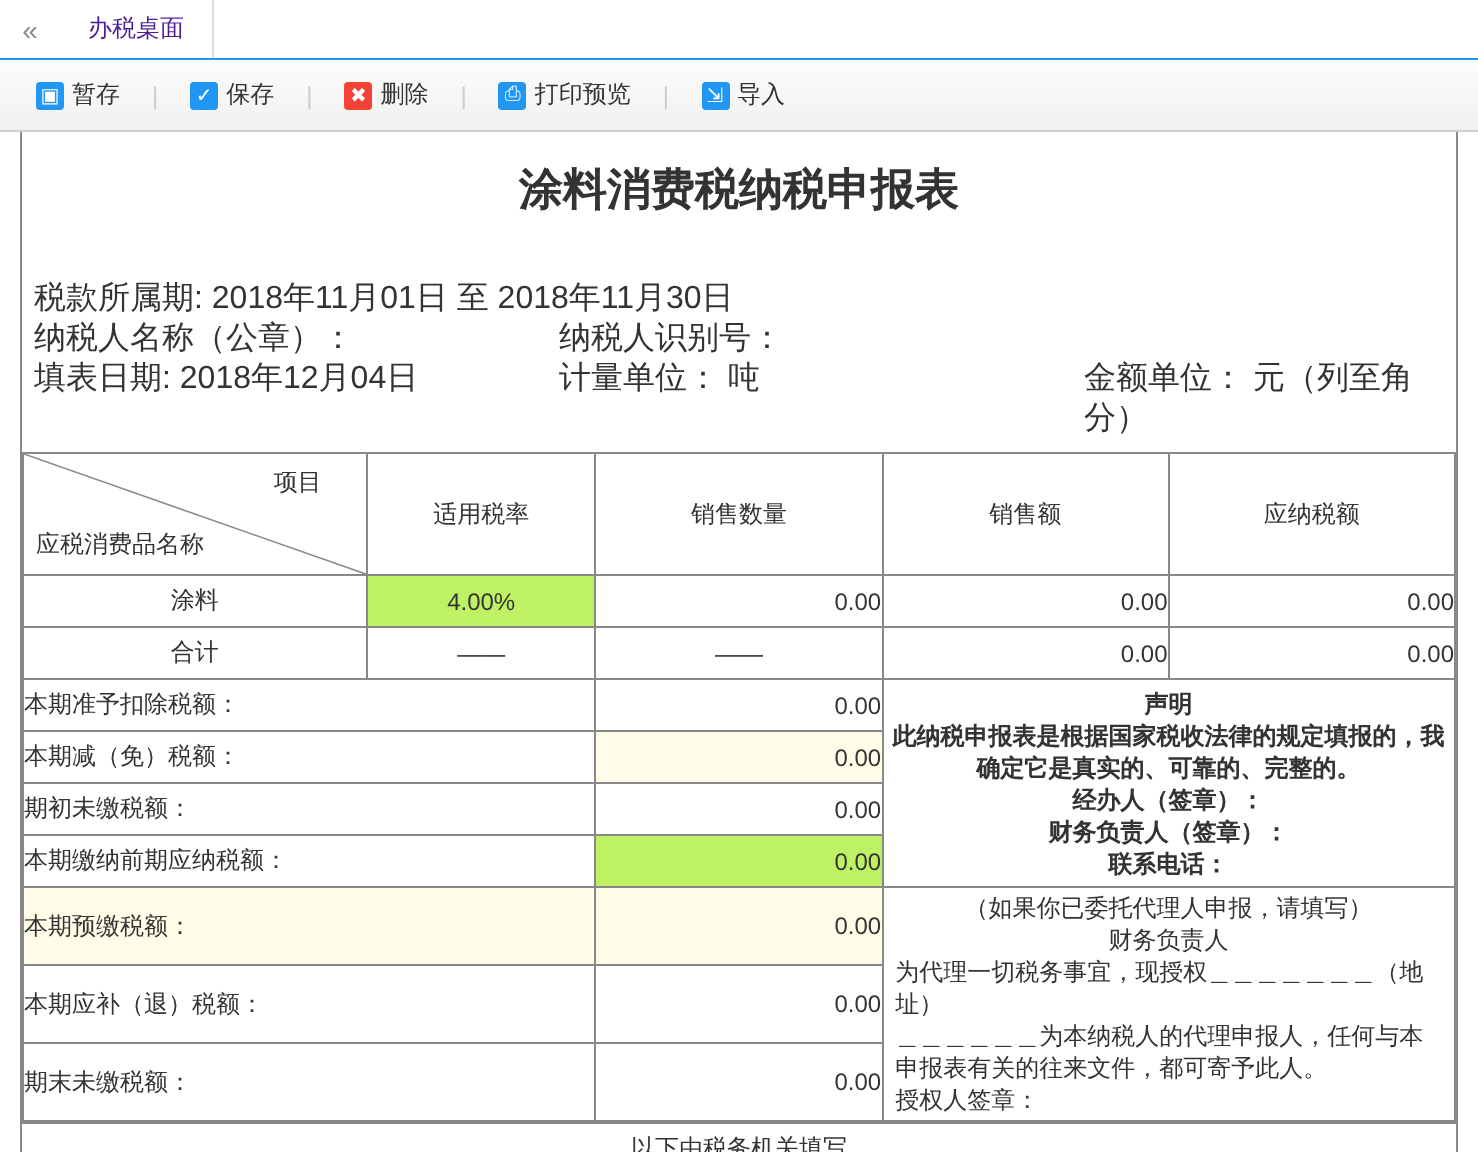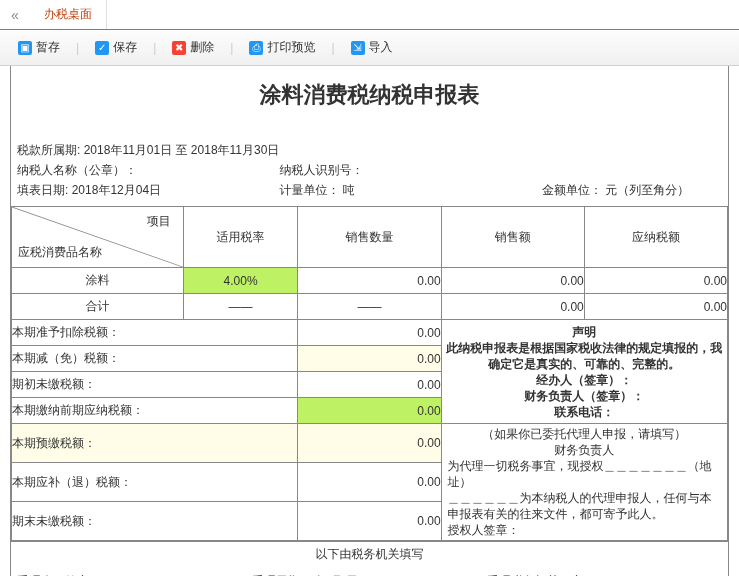--- a/index.html
+++ b/index.html
@@ -1,41 +1,41 @@
 <!DOCTYPE html>
 <html><head>
 <meta charset="utf-8">
 <style>
   * { box-sizing: border-box; margin: 0; padding: 0; }
   body { font-family: "Microsoft YaHei", "SimSun", Arial, sans-serif; font-size: 12px; color: #333; background: #fff; }
   .topbar { height: 30px; border-bottom: 1px solid #2196F3; display: flex; align-items: center; background: #fff; }
   .topbar .chev { width: 30px; text-align: center; color: #888; cursor: pointer; font-size: 14px; }
-  .tab { padding: 0 14px; height: 29px; line-height: 29px; border-right: 1px solid #e0e0e0; color: #c2410c; }
+  .tab { padding: 0 14px; height: 29px; line-height: 29px; border-right: 1px solid #e0e0e0; color: #4c1d95; }
   .tab.active { border-top: 2px solid #2196F3; background: #fff; position: relative; top: 1px; color: #333; }
   .tab .close { margin-left: 6px; color: #aaa; cursor: pointer; }
   .toolbar { height: 36px; background: linear-gradient(#fdfdfd,#f0f0f0); border-bottom: 1px solid #d0d0d0; display: flex; align-items: center; padding: 0 10px; gap: 4px; }
   .tbtn { display: flex; align-items: center; gap: 4px; padding: 3px 8px; cursor: pointer; color: #333; border-radius: 2px; }
   .icon-sq { width: 14px; height: 14px; display: inline-flex; align-items: center; justify-content: center; border-radius: 2px; font-size: 10px; color: #fff; }
   .i-blue { background: #2196F3; }
   .i-red { background: #f44336; }
   .sep { margin: 0 4px; color: #ccc; }
   .doc { padding: 0 10px 10px; }
   .doc-inner { border-left: 1px solid #888; border-right: 1px solid #888; padding: 0; }
   .title { text-align: center; font-size: 22px; font-weight: bold; padding: 14px 0 30px; font-family: "SimSun", serif; }
-  .meta { padding: 0 6px 6px; font-size: 12px; line-height: 20px; }
+  .meta { padding: 0 6px 6px; font-size: 16px; line-height: 20px; }
   .meta-row { display: flex; }
   .meta-row .c1 { flex: 1; }
   .meta-row .c2 { flex: 1; }
   .meta-row .c3 { width: 180px; text-align: left; }
   table.main { width: 100%; border-collapse: collapse; font-size: 12px; }
   table.main th, table.main td { border: 1px solid #888; padding: 0; height: 26px; }
   table.main th { font-weight: normal; background: #fff; height: 60px; text-align: center; vertical-align: middle; }
   .head-cell { position: relative; width: 100%; height: 60px; }
   .head-cell .diag { position: absolute; left: 0; top: 0; width: 100%; height: 100%; }
-  .head-cell .lbl-tr { position: absolute; top: 6px; right: 12px; }
+  .head-cell .lbl-tr { position: absolute; top: 6px; right: 22px; }
   .head-cell .lbl-bl { position: absolute; bottom: 6px; left: 6px; }
   .num { text-align: right; padding-right: 6px; }
   .ctr { text-align: center; margin-top: 32px; }
   .hl-green { background: #bef264; }
   .hl-yellow { background: #fffde7; }
   .stmt { font-size: 12px; line-height: 16px; padding: 2px 4px; text-align: center; }
   .stmt .b { font-weight: bold; }
   .foot-title { text-align: center; font-weight: normal; padding: 4px 0; border-top: 1px solid #888; }
   .foot-row { display: flex; padding: 6px 6px 10px; font-size: 12px; }
   .foot-row .f1 { flex: 1; }

